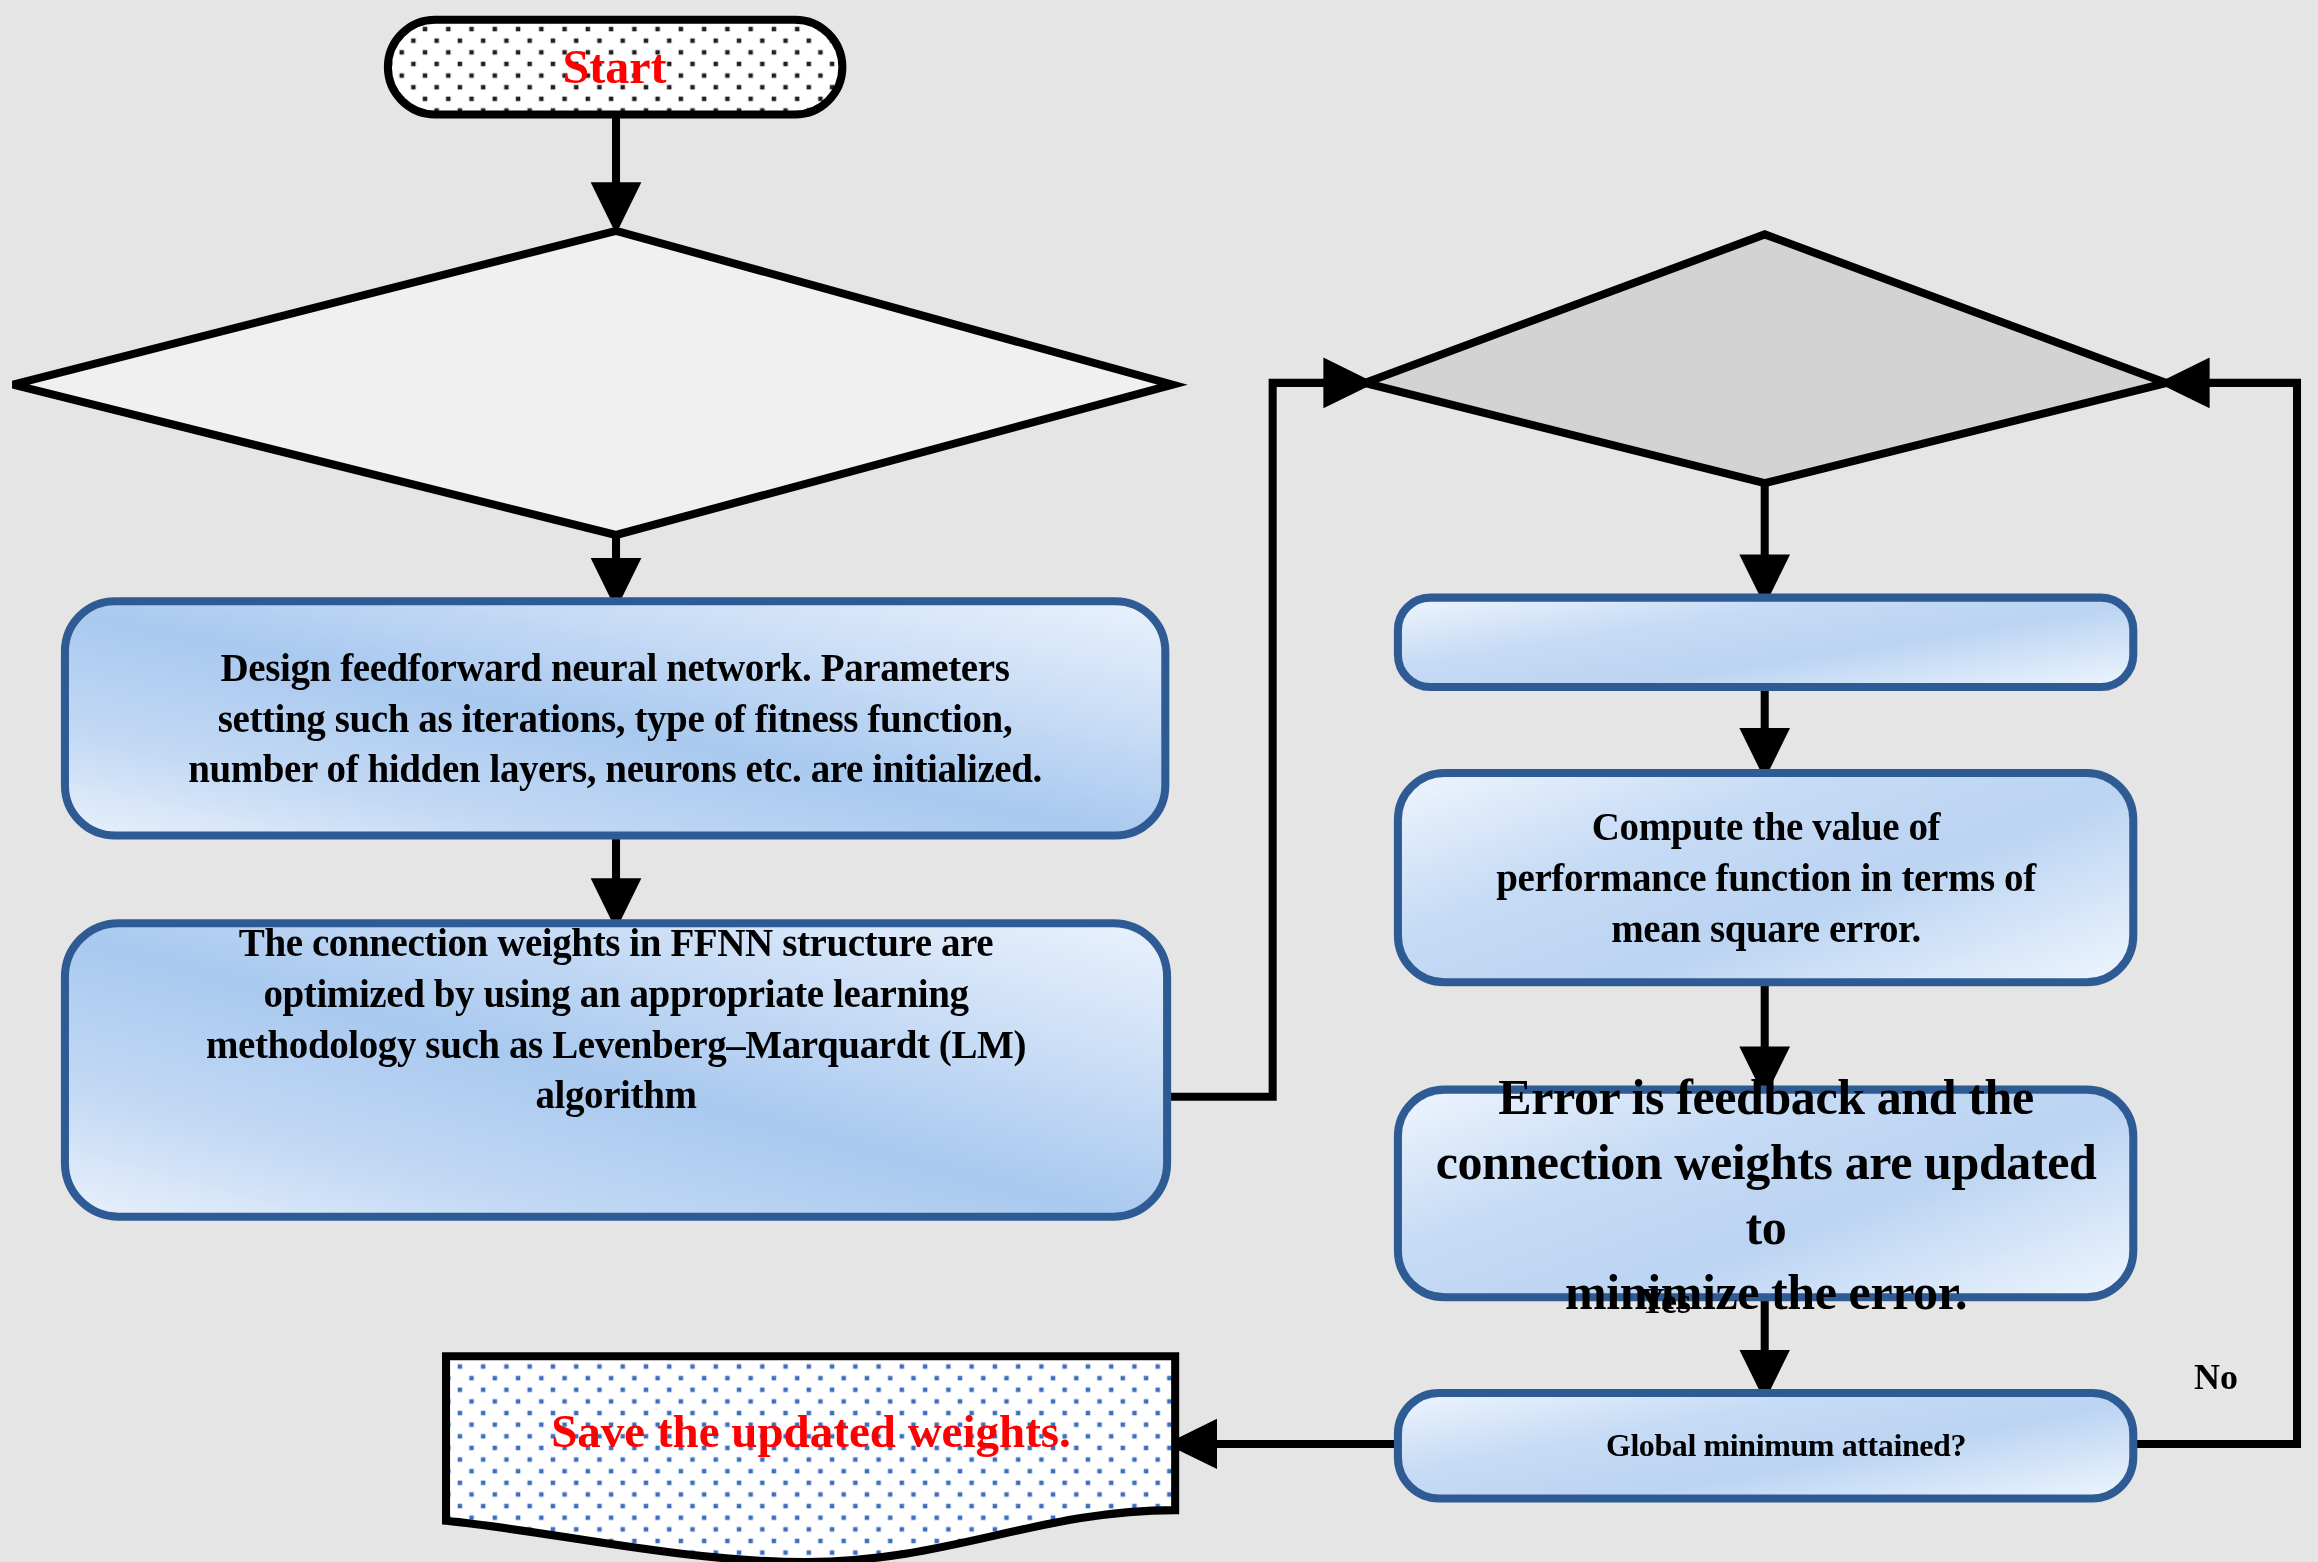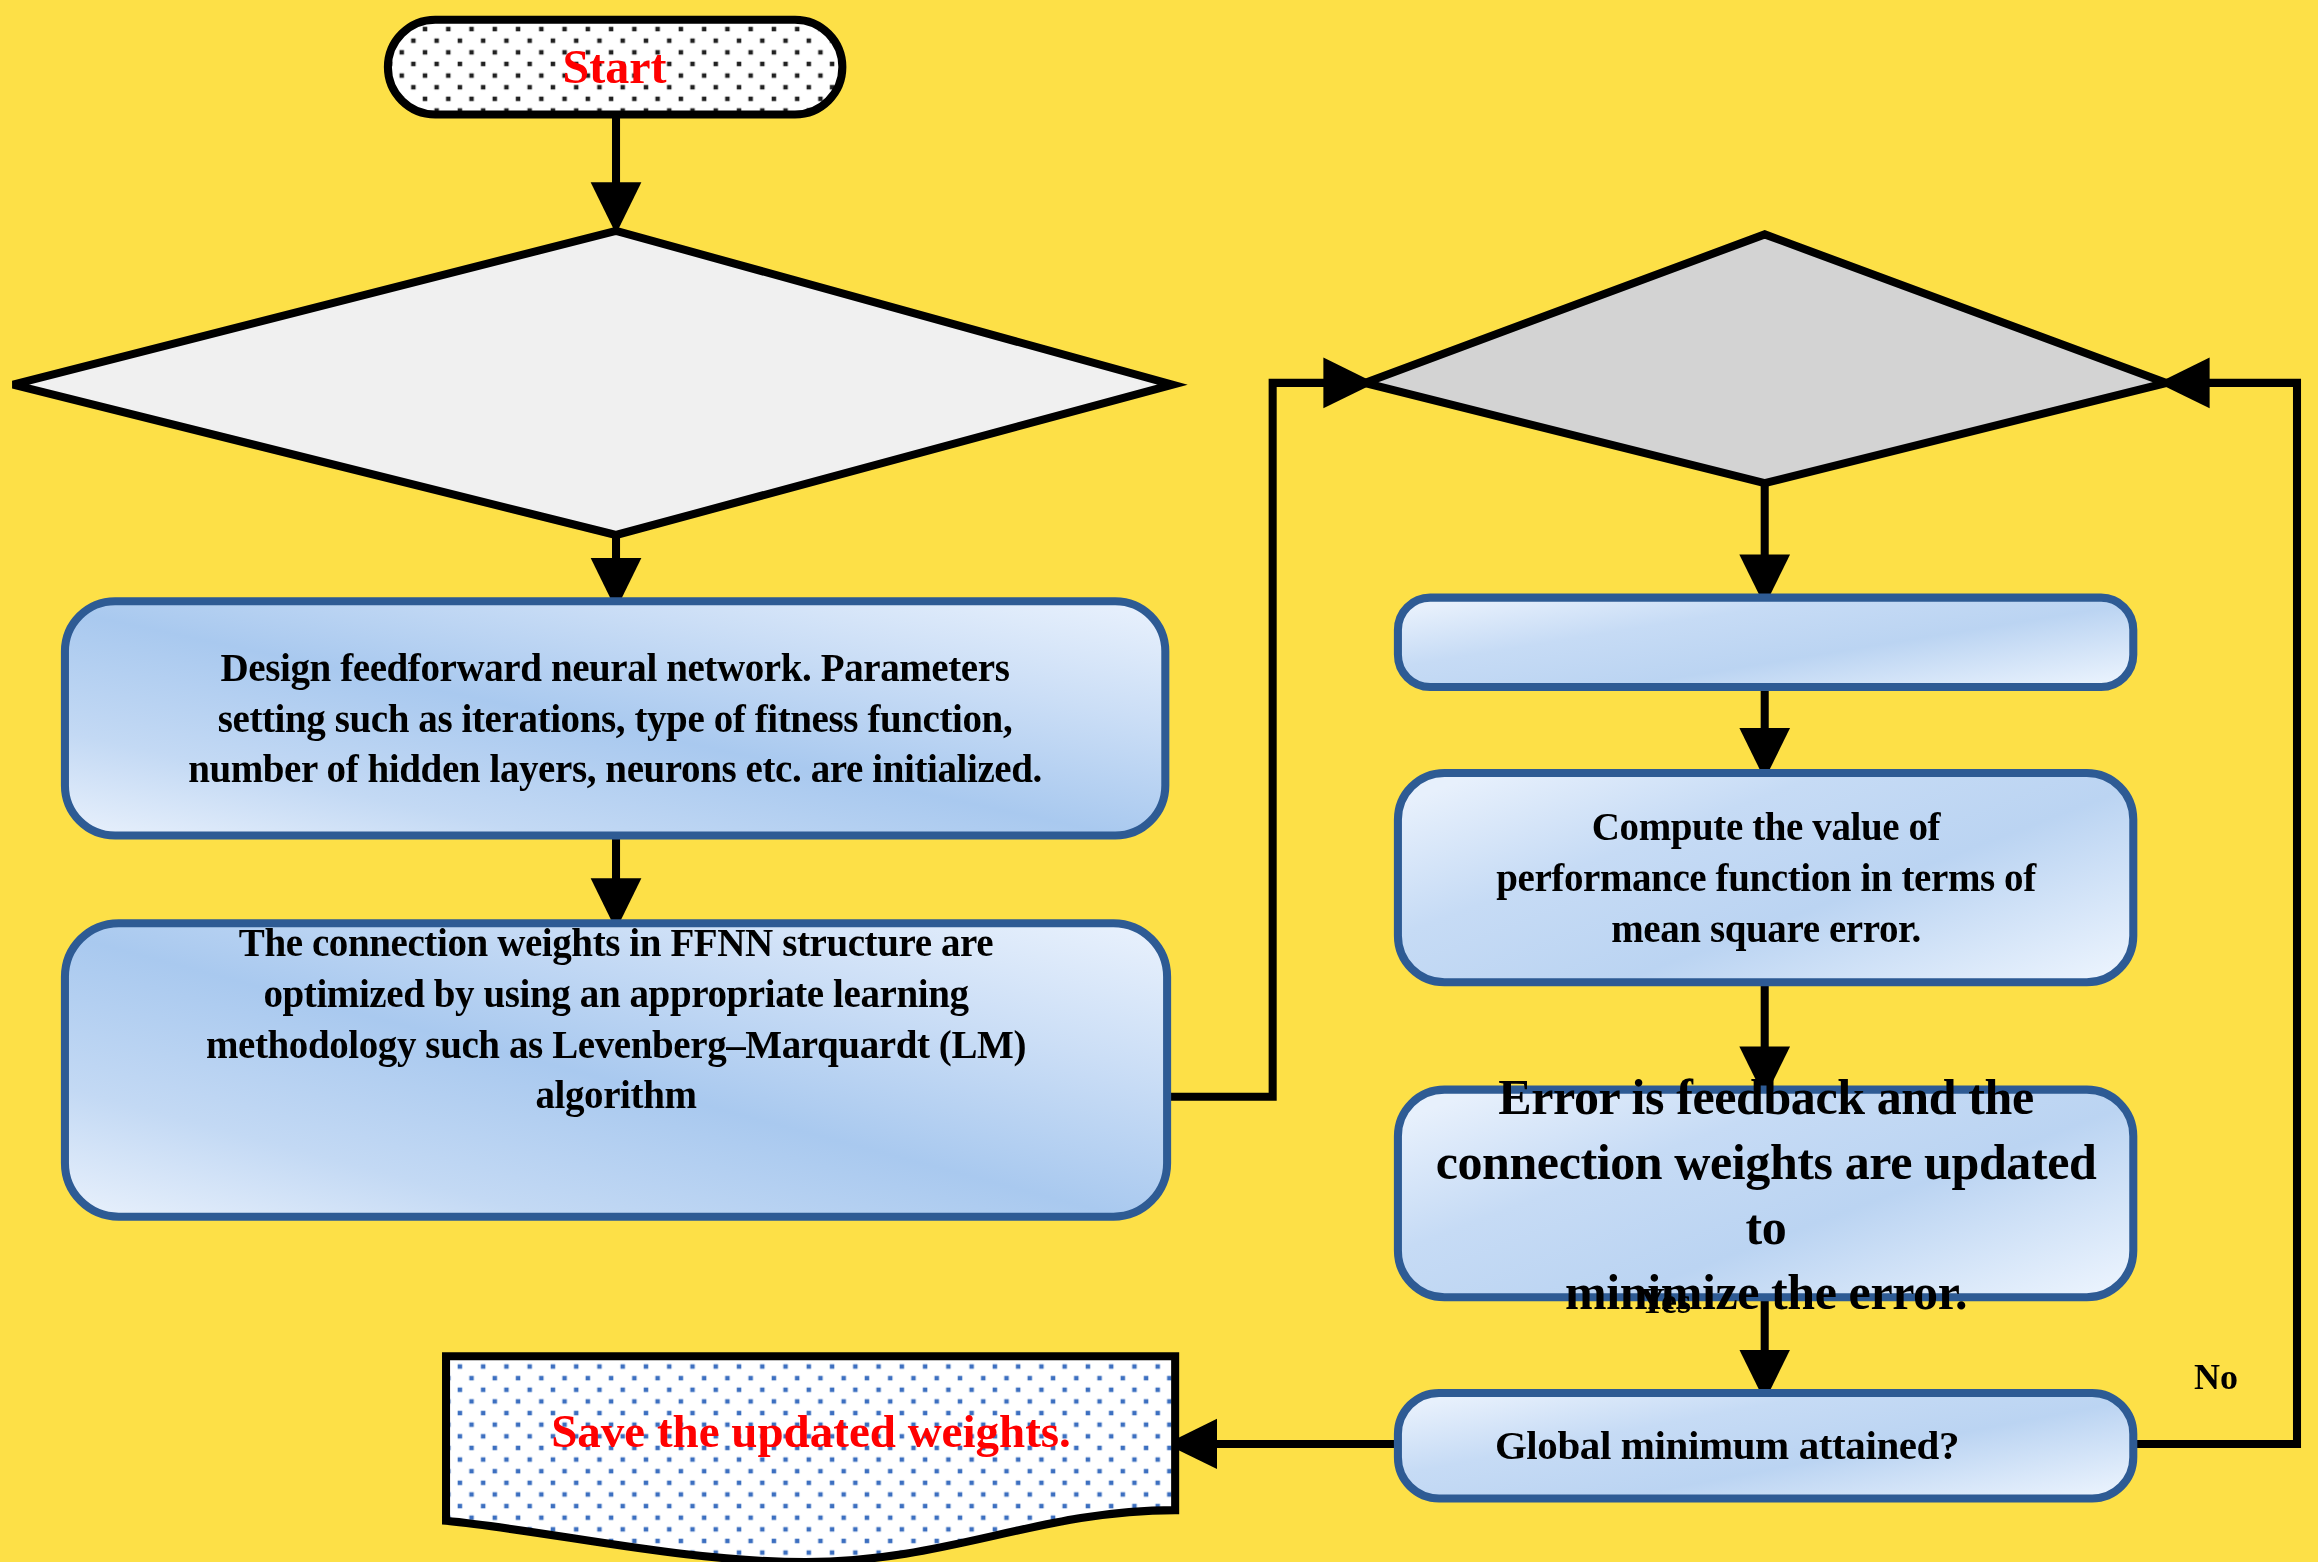--- a/index.html
+++ b/index.html
@@ -1,17 +1,17 @@
 <!DOCTYPE html>
 <html style="font-size:14.3px"><head>
 <meta charset="utf-8">
 <style>
   html,body{margin:0;padding:0;background:#ffffff;}
   body{font-family:"Liberation Serif", serif;}
-  #stage{position:relative;width:2319px;height:1562px;background:#fde047;overflow:hidden;}
+  #stage{position:relative;width:2319px;height:1562px;background:#e5e5e5;overflow:hidden;}
   svg#canvas{position:absolute;left:0;top:0;width:2319px;height:1562px;}
 
   .node-label{
     position:absolute;
     display:flex;align-items:center;justify-content:center;
     text-align:center;
     font-family:"Liberation Serif", serif;
     font-weight:bold;
     color:#000;
     pointer-events:none;
@@ -118,21 +118,21 @@
 
 
   <div class="node-label" style="left:1419px;top:787px;width:694px;height:183px;font-size:39px;">Compute the value of
 performance function in terms of
 mean square error.</div>
 
   <div class="node-label" style="left:1419px;top:1104px;width:694px;height:181px;font-size:50px;">Error is feedback and the
 connection weights are updated to
 minimize the error.</div>
 
-  <div class="node-label" style="left:1380px;top:1396px;width:694px;height:100px;font-size:41px;">Global minimum attained?</div>
+  <div class="node-label" style="left:1439px;top:1396px;width:694px;height:100px;font-size:32px;">Global minimum attained?</div>
 
   <div class="node-label terminal-label" style="left:453px;top:1369px;width:716px;height:125px;font-size:47px;">Save the updated weights.</div>
 
   <div class="edge-label" style="left:1639px;top:1280px;">Yes</div>
 
   <div class="edge-label" style="left:2194px;top:1356px;">No</div>
 
   <div class="hit" style="left:387px;top:19.7px;width:455px;height:95px;"></div>
   <div class="hit" style="left:215px;top:268px;width:802px;height:233px;"></div>
   <div class="hit" style="left:64px;top:601px;width:1101px;height:234px;"></div>

